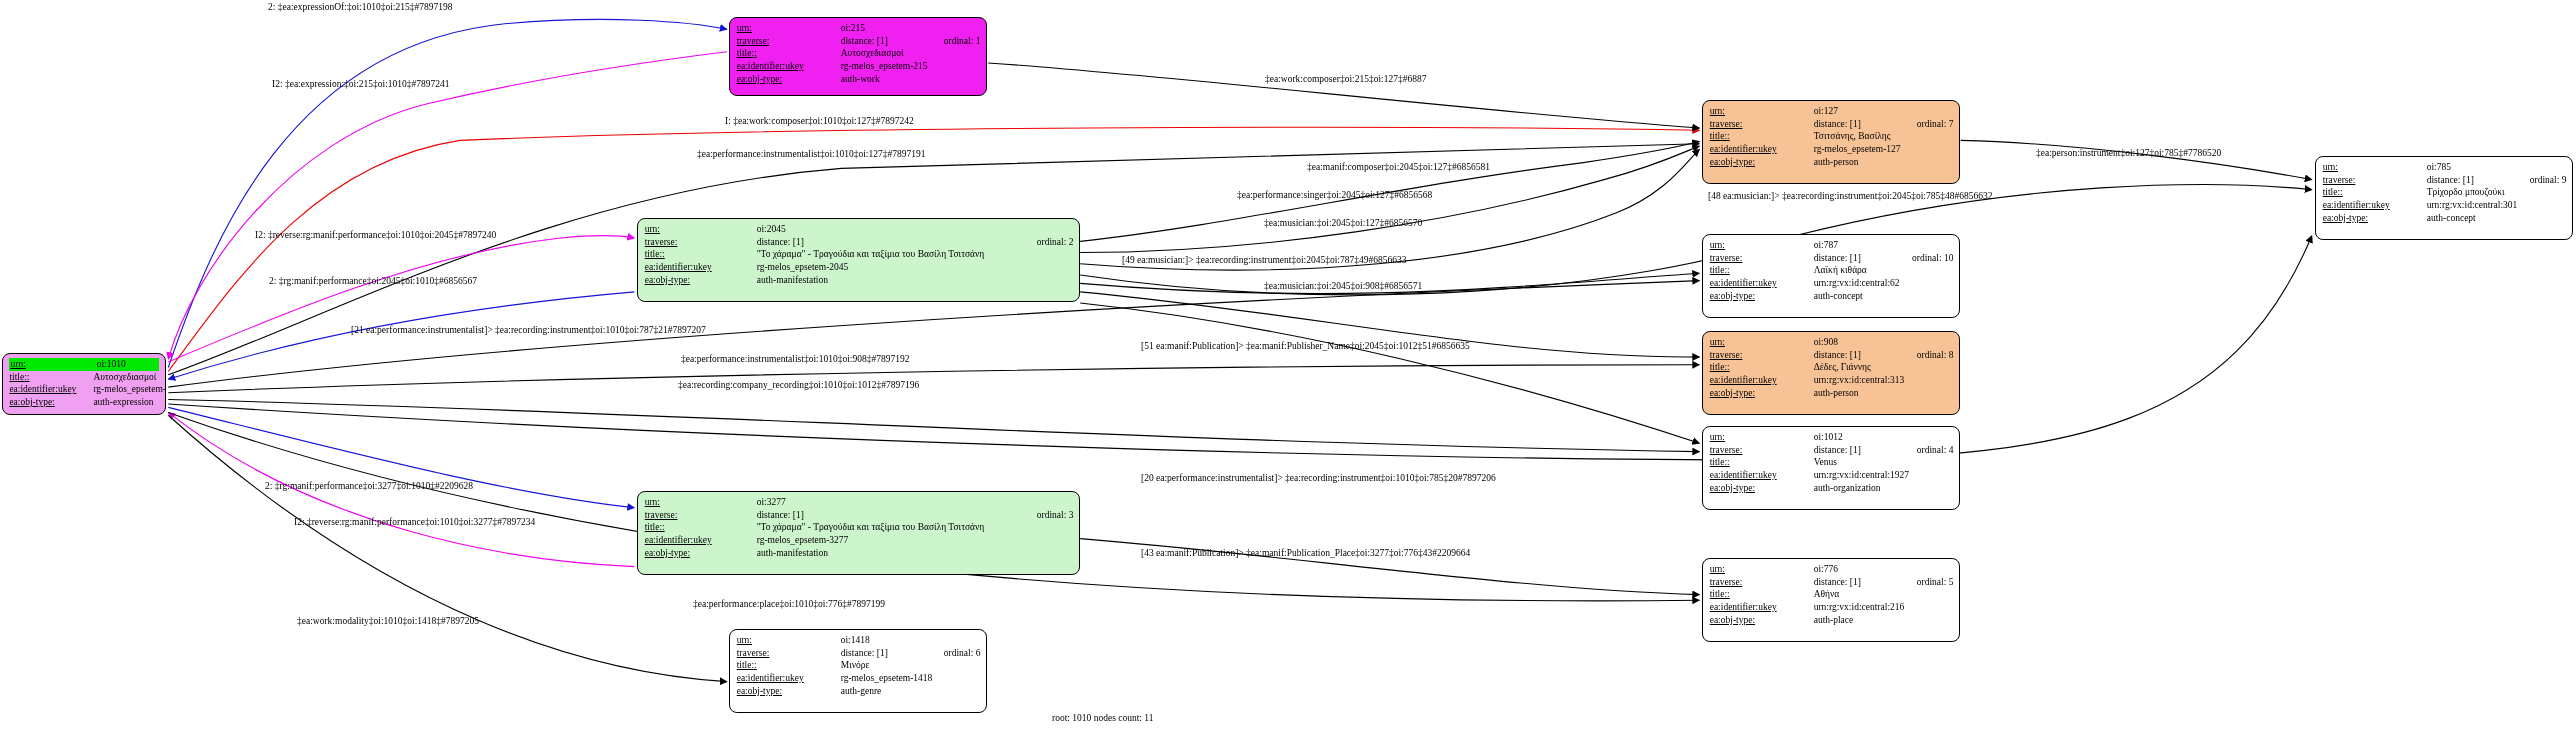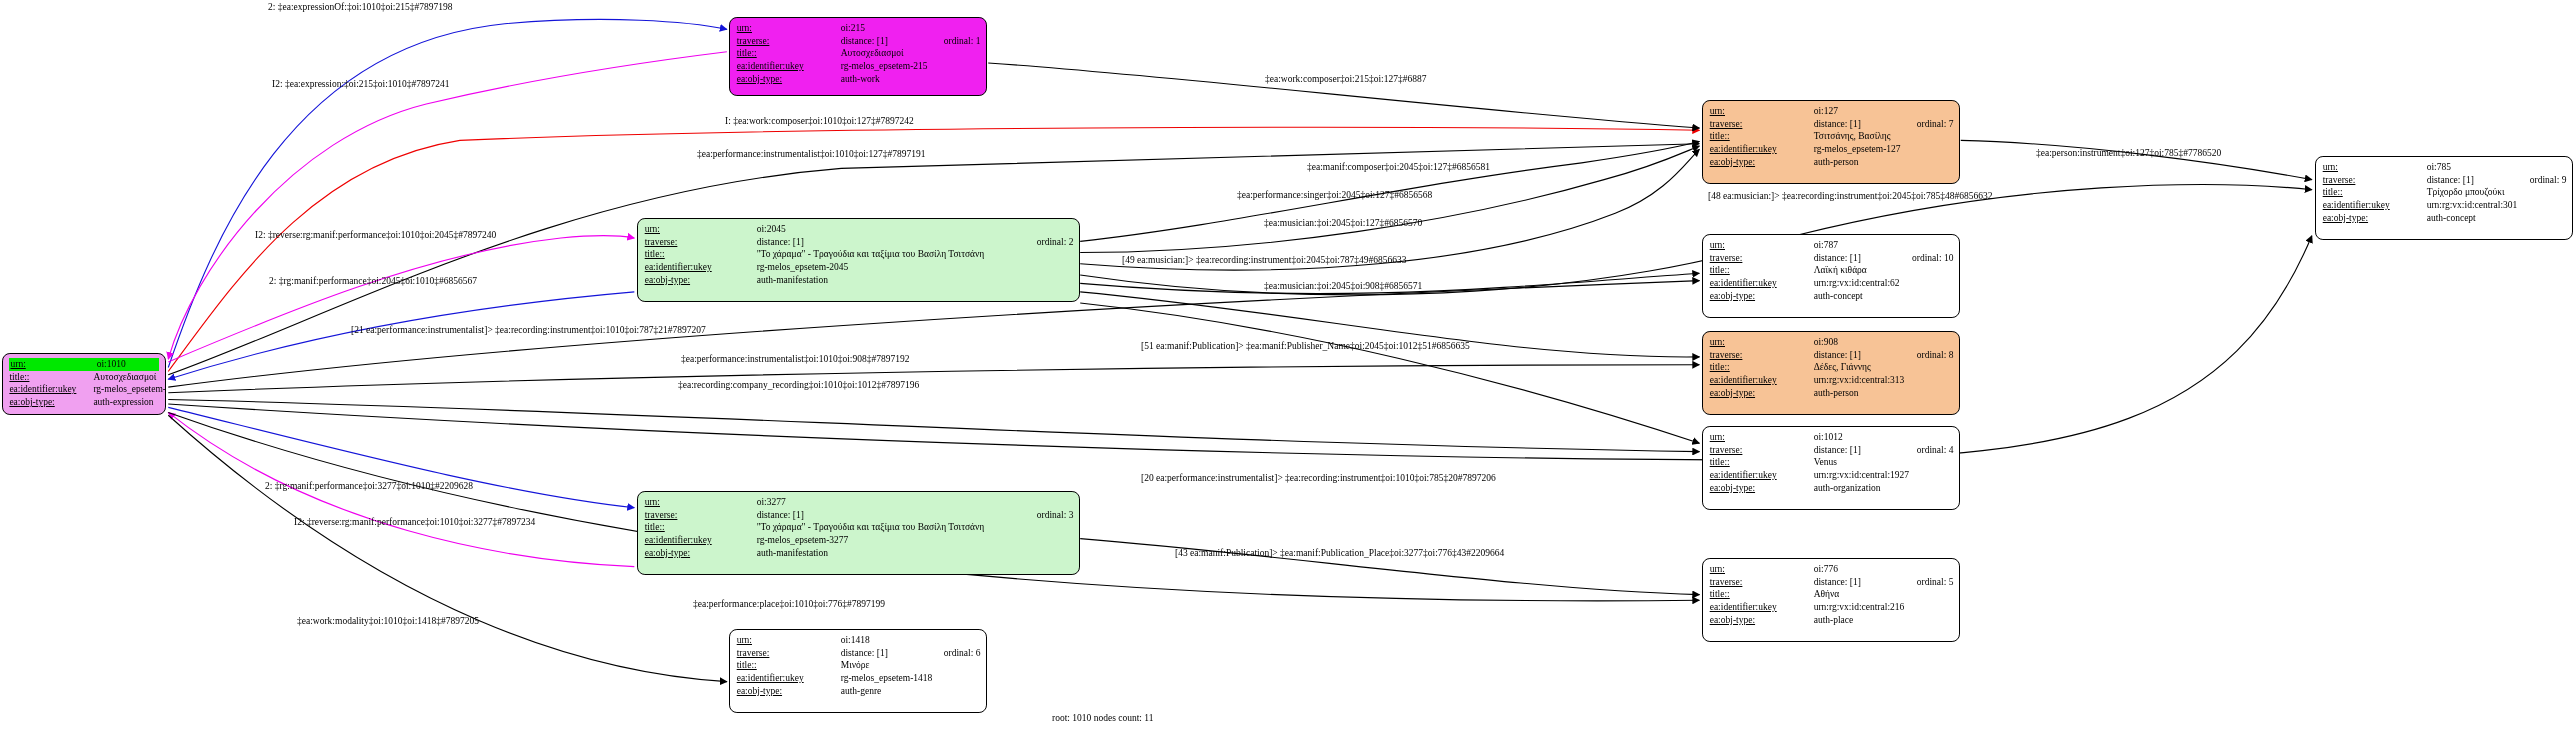--- a/index.html
+++ b/index.html
@@ -349,20 +349,20 @@
       <div class="elabel" style="left: 1264px; top: 282px;">‡ea:musician:‡oi:2045‡oi:908‡#6856571</div>
       <div class="elabel" style="left: 255px; top: 231px;">I2: ‡reverse:rg:manif:performance‡oi:1010‡oi:2045‡#7897240</div>
       <div class="elabel" style="left: 269px; top: 277px;">2: ‡rg:manif:performance‡oi:2045‡oi:1010‡#6856567</div>
       <div class="elabel" style="left: 351px; top: 326px;">[21 ea:performance:instrumentalist]&gt; ‡ea:recording:instrument‡oi:1010‡oi:787‡21#7897207</div>
       <div class="elabel" style="left: 681px; top: 355px;">‡ea:performance:instrumentalist‡oi:1010‡oi:908‡#7897192</div>
       <div class="elabel" style="left: 1141px; top: 342px;">[51 ea:manif:Publication]&gt; ‡ea:manif:Publisher_Name‡oi:2045‡oi:1012‡51#6856635</div>
       <div class="elabel" style="left: 678px; top: 381px;">‡ea:recording:company_recording‡oi:1010‡oi:1012‡#7897196</div>
       <div class="elabel" style="left: 265px; top: 482px;">2: ‡rg:manif:performance‡oi:3277‡oi:1010‡#2209628</div>
       <div class="elabel" style="left: 1141px; top: 474px;">[20 ea:performance:instrumentalist]&gt; ‡ea:recording:instrument‡oi:1010‡oi:785‡20#7897206</div>
       <div class="elabel" style="left: 255px; top: 518px; margin-left: 39px;">I2: ‡reverse:rg:manif:performance‡oi:1010‡oi:3277‡#7897234</div>
-      <div class="elabel" style="left: 1141px; top: 549px; margin-left: 34px;">[43 ea:manif:Publication]&gt; ‡ea:manif:Publication_Place‡oi:3277‡oi:776‡43#2209664</div>
+      <div class="elabel" style="left: 1141px; top: 549px;">[43 ea:manif:Publication]&gt; ‡ea:manif:Publication_Place‡oi:3277‡oi:776‡43#2209664</div>
       <div class="elabel" style="left: 693px; top: 600px;">‡ea:performance:place‡oi:1010‡oi:776‡#7897199</div>
       <div class="elabel" style="left: 297px; top: 617px;">‡ea:work:modality‡oi:1010‡oi:1418‡#7897205</div>
     </div>
 
   <div class="footer" style="left:1052px;top:713px;">root: 1010 nodes count: 11</div>
 </div>
 
 
 </body></html>

